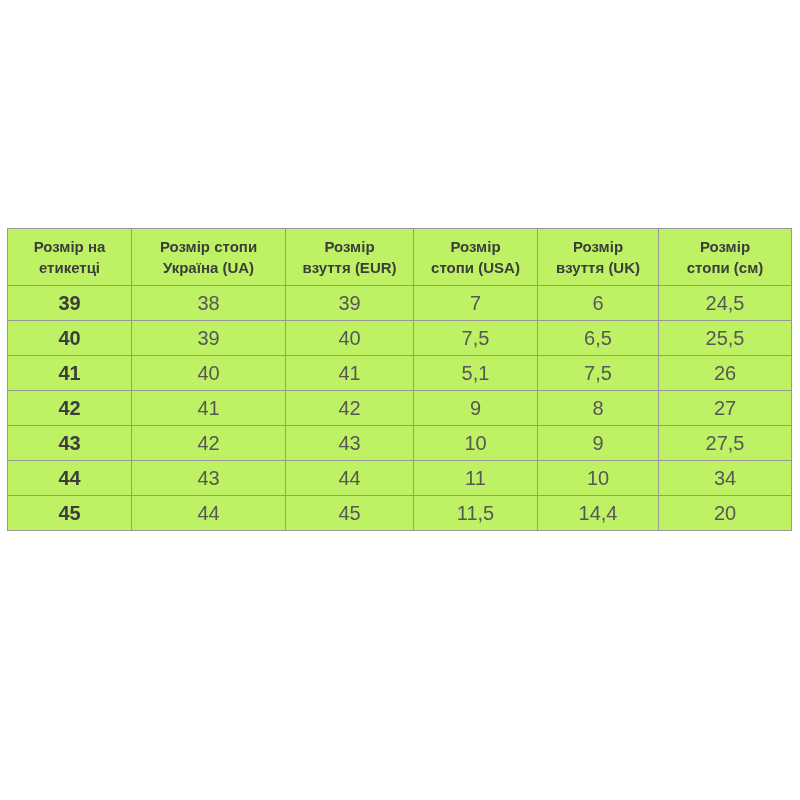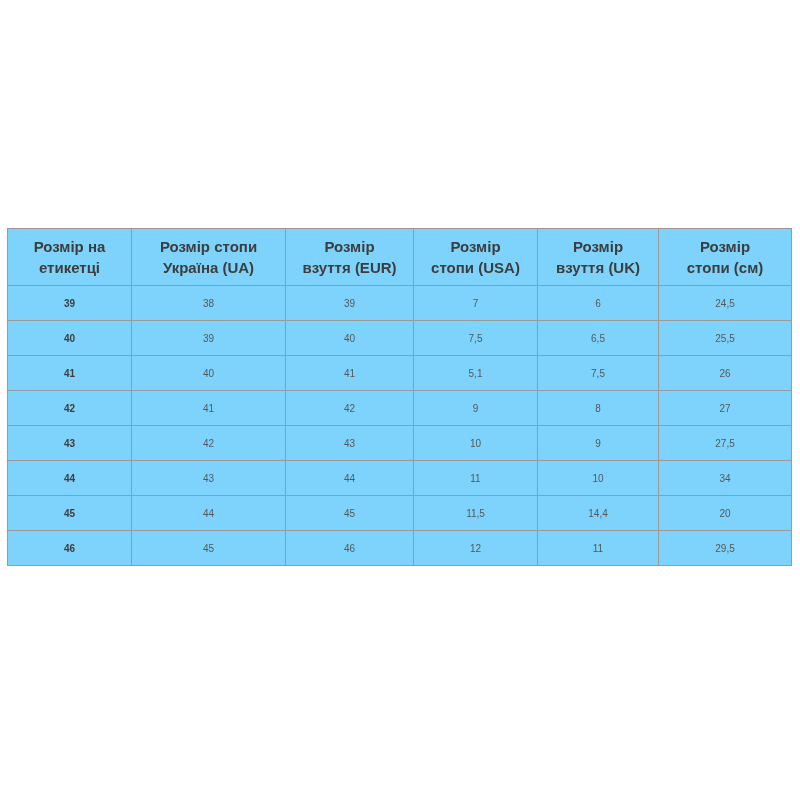--- a/index.html
+++ b/index.html
@@ -13,21 +13,21 @@
     position: relative;
     font-family: "Liberation Sans", "DejaVu Sans", sans-serif;
   }
   .size-table {
     position: absolute;
     left: 7px;
     top: 228px;
     width: 784px;
     border-collapse: collapse;
     table-layout: fixed;
-    background: #7dd3fc;
+    background: #bef264;
   }
   .size-table col.c0 { width: 124px; }
   .size-table col.c1 { width: 154px; }
   .size-table col.c2 { width: 128px; }
   .size-table col.c3 { width: 124px; }
   .size-table col.c4 { width: 121px; }
   .size-table col.c5 { width: 133px; }
   .size-table th, .size-table td {
     border: 1px solid #999999;
     text-align: center;
@@ -37,21 +37,21 @@
   }
   .size-table th {
     height: 57px;
     font-size: 15px;
     font-weight: bold;
     color: #3d3d3d;
     line-height: 21px;
   }
   .size-table td {
     height: 35px;
-    font-size: 10px;
+    font-size: 20px;
     font-weight: normal;
     color: #575757;
   }
   .size-table td.label-col {
     font-weight: bold;
     color: #3d3d3d;
   }
   .hdr-line { display: block; }
 </style>
 </head>
@@ -145,22 +145,14 @@
         <td>34</td>
       </tr>
       <tr>
         <td class="label-col">45</td>
         <td>44</td>
         <td>45</td>
         <td>11,5</td>
         <td>14,4</td>
         <td>20</td>
       </tr>
-      <tr>
-        <td class="label-col">46</td>
-        <td>45</td>
-        <td>46</td>
-        <td>12</td>
-        <td>11</td>
-        <td>29,5</td>
-      </tr>
     </tbody>
 </table>
 
 </body></html>

